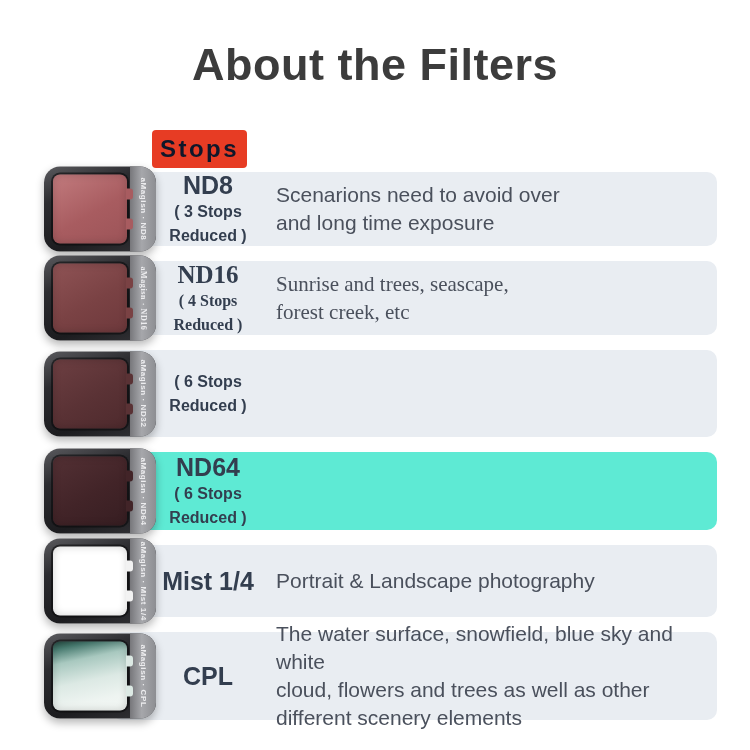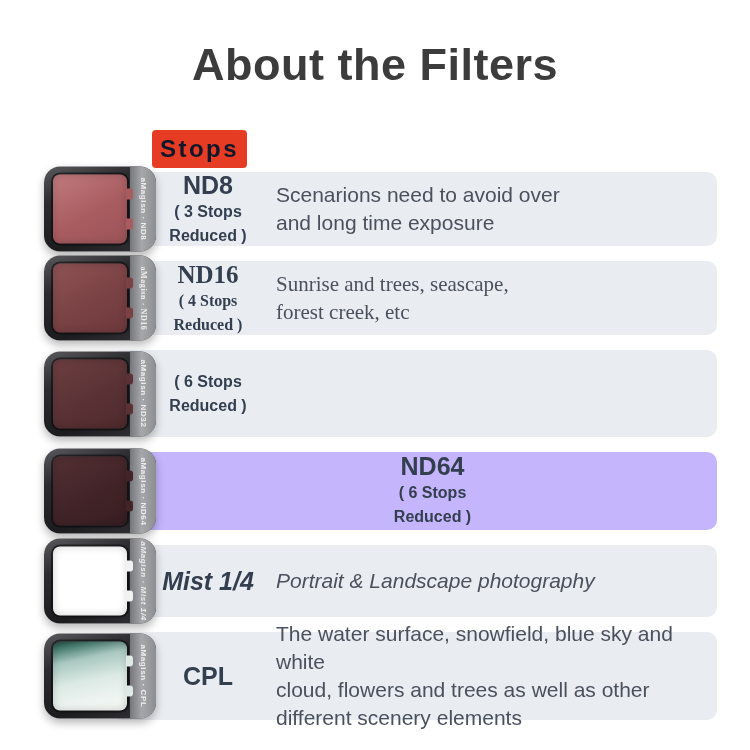--- a/index.html
+++ b/index.html
@@ -41,21 +41,21 @@
   .row{
     position:relative;
     margin-left:112px;
     width:605px;
     background:#e9edf2;
     border-radius:10px;
     margin-bottom:15px;
     display:flex;
     align-items:center;
   }
-  .h74{height:74px;} .h87{height:87px;} .h78{height:78px;} .h72{height:72px;font-style:italic;} .h88{height:88px;}
+  .h74{height:74px;} .h87{height:87px;} .h78{height:78px;} .h72{height:72px;} .h88{height:88px;}
   .stops-cell{
     margin-left:36px;
     width:120px;
     flex-shrink:0;
     text-align:center;
   }
   .stops-name{
     font-size:25px;
     font-weight:700;
     color:#333e4f;
@@ -177,21 +177,21 @@
         <div class="f-glass" style="background: linear-gradient(150deg, rgb(109, 63, 66) 0%, rgb(90, 50, 53) 55%, rgb(78, 42, 45) 100%);"></div>
         <div class="f-tab t1" style="background: rgb(90, 50, 53);"></div>
         <div class="f-tab t2" style="background: rgb(90, 50, 53);"></div>
       </div>
       <div class="stops-cell">
         <div class="stops-sub">( 6 Stops
 Reduced )</div>
       </div>
     </div>
 
-    <div class="row h78" style="background: #c4b5fd; flex-direction: column;">
+    <div class="row h78" style="background: #5eead4;">
       <div class="filter">
         <div class="f-body"></div>
         <div class="f-side">
           <span class="f-brand">aMagisn · ND64</span>
         </div>
         <div class="f-glass" style="background: linear-gradient(150deg, rgb(83, 48, 52) 0%, rgb(66, 36, 40) 55%, rgb(55, 30, 34) 100%);"></div>
         <div class="f-tab t1" style="background: rgb(66, 36, 40);"></div>
         <div class="f-tab t2" style="background: rgb(66, 36, 40);"></div>
       </div>
       <div class="stops-cell">

